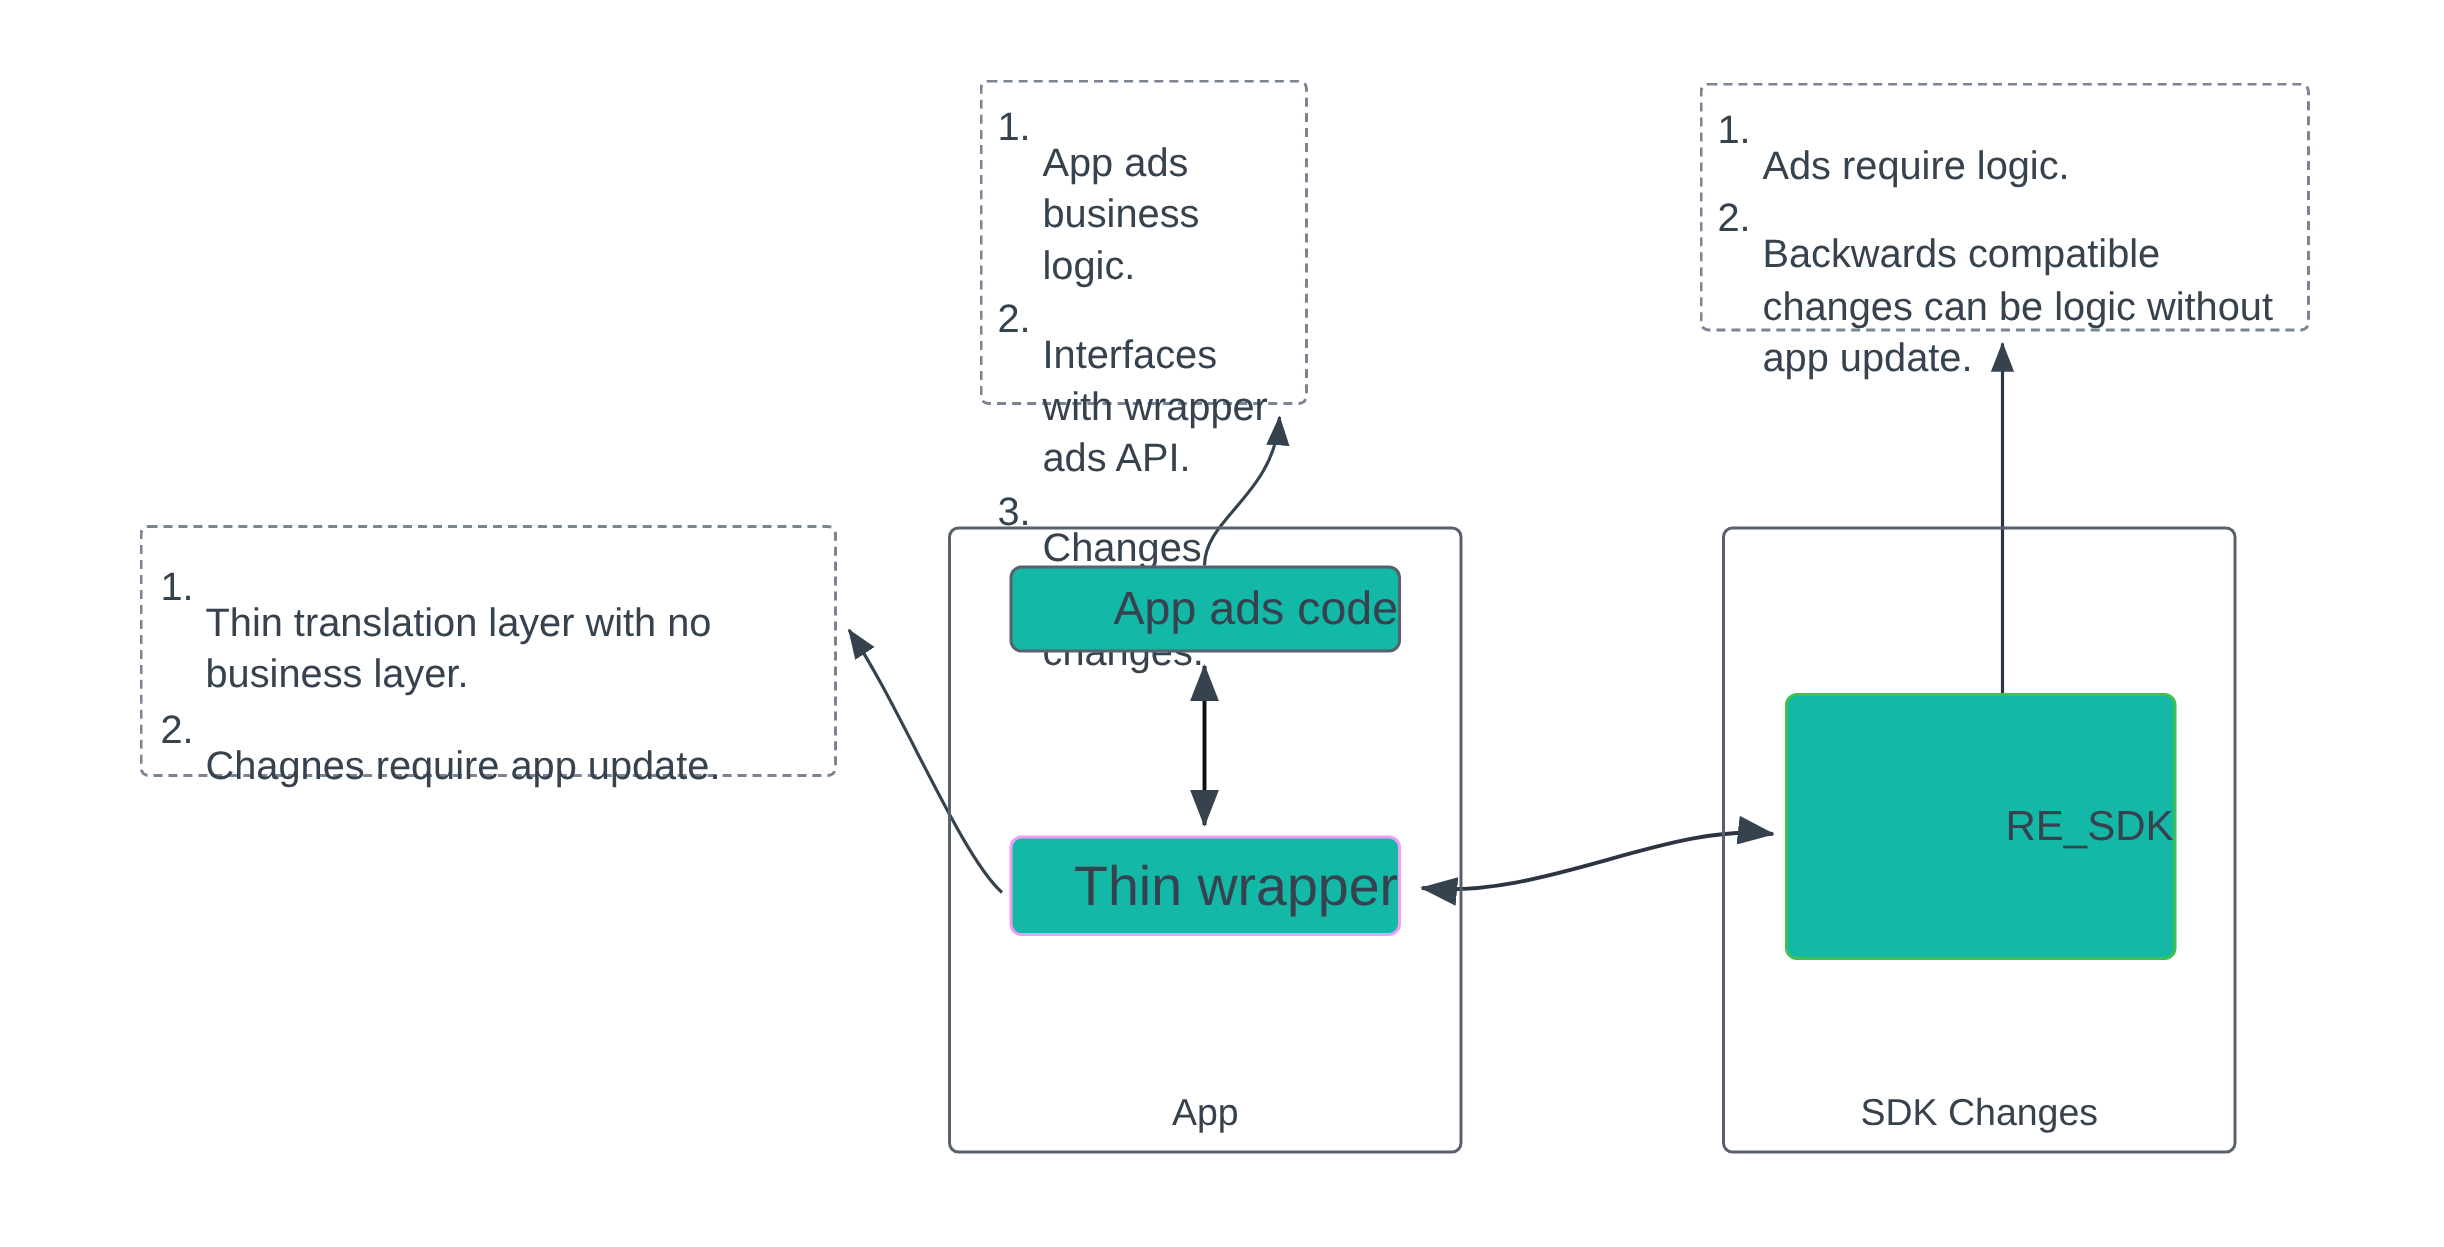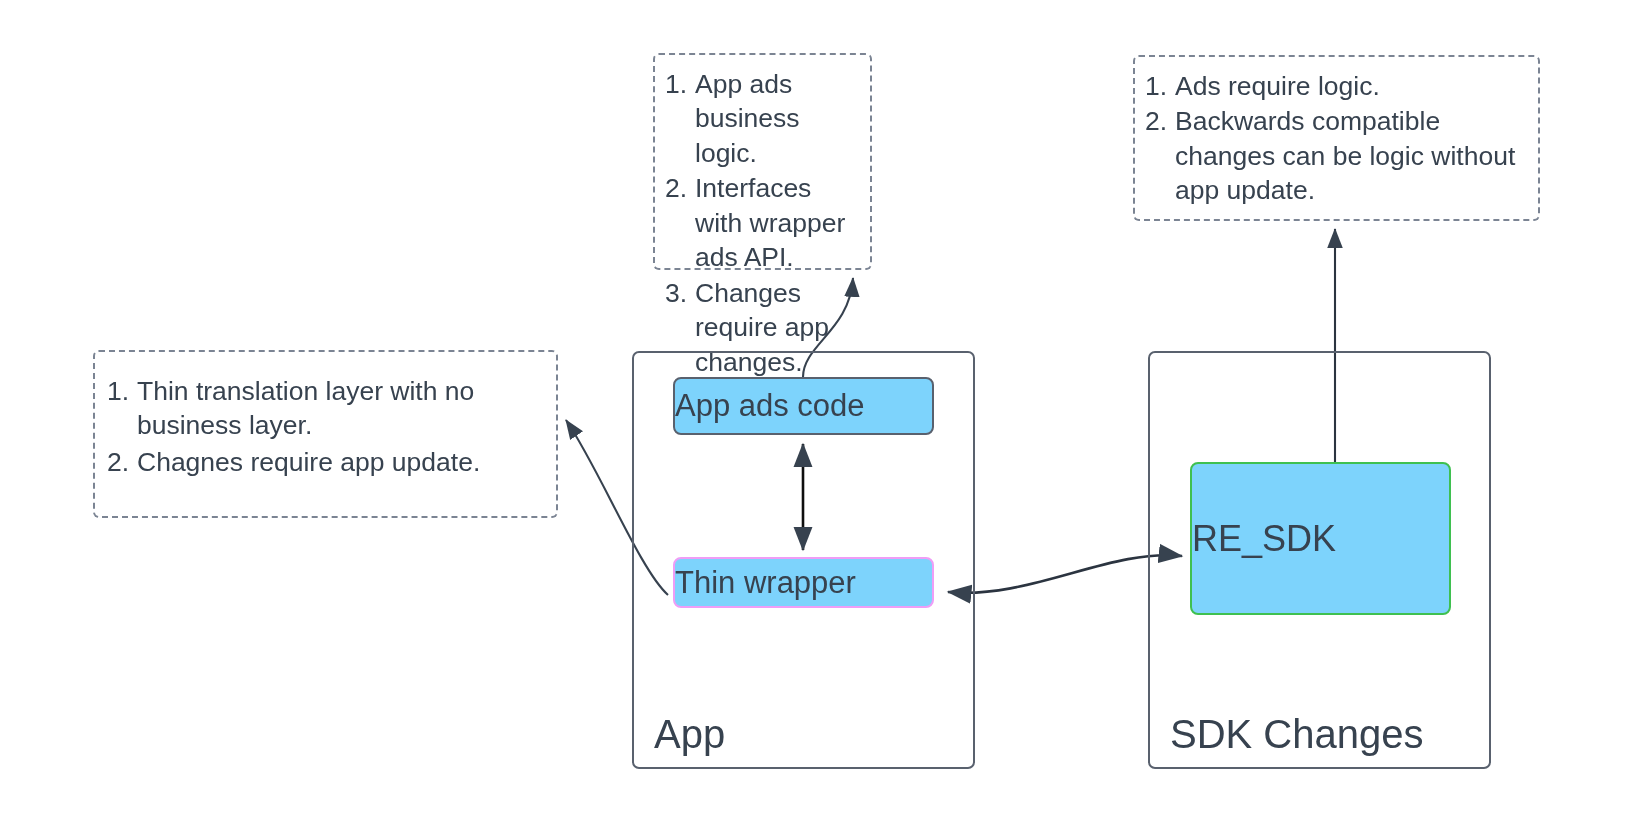--- a/index.html
+++ b/index.html
@@ -45,20 +45,21 @@
     color: #37424f;
     line-height: 1.30;
   }
   .callout li .num {
     flex: 0 0 auto;
     width: 30px;
     text-align: left;
   }
   .callout li .txt {
     flex: 1 1 auto;
+    margin-top: 24px;
   }
   
   #callout-app-ads {
     left: 653px;
     top: 53px;
     width: 219px;
     height: 217px;
     padding: 12px 8px 0 10px;
   }
   #callout-app-ads li {
@@ -96,72 +97,71 @@
     border: 2.4px solid #59616e;
     border-radius: 7px;
     box-sizing: border-box;
     background: transparent;
   }
   .container-label {
     position: absolute;
     left: 0;
     right: 0;
     bottom: 10px;
-    text-align: left;
-    font-size: 40px;
-    color: #37424f;
-    margin-left: 20px;
+    text-align: center;
+    font-size: 25px;
+    color: #37424f;
   }
   #box-app {
     left: 632px;
     top: 351px;
     width: 343px;
     height: 418px;
   }
   #box-sdk-runtime {
     left: 1148px;
     top: 351px;
     width: 343px;
     height: 418px;
   }
 
   
   .node {
     position: absolute;
     box-sizing: border-box;
     display: flex;
     align-items: center;
-    justify-content: flex-start;
+    justify-content: flex-end;
     border-radius: 8px;
-    background: #7dd3fc;
+    background: #14b8a6;
     color: #37424f;
   }
   #node-app-ads-code {
     left: 673px;
     top: 377px;
     width: 261px;
     height: 58px;
     border: 2.4px solid #59616e;
     font-size: 31px;
   }
   #node-thin-wrapper {
     left: 673px;
     top: 557px;
     width: 261px;
-    height: 51px;
+    height: 67px;
     border: 2.6px solid #ef9df6;
-    font-size: 31px;
+    font-size: 37px;
   }
   #node-re-sdk {
     left: 1190px;
     top: 462px;
     width: 261px;
-    height: 153px;
+    height: 178px;
     border: 2.6px solid #3fc050;
-    font-size: 36px;
+    font-size: 28px;
   }
 </style>
 </head>
 <body>
 
 <div id="canvas">
 
   <svg class="edges" viewBox="0 0 1629 831">
     <defs>
       <marker id="arrowhead" markerWidth="10" markerHeight="8" refX="9" refY="4" orient="auto" markerUnits="strokeWidth">

